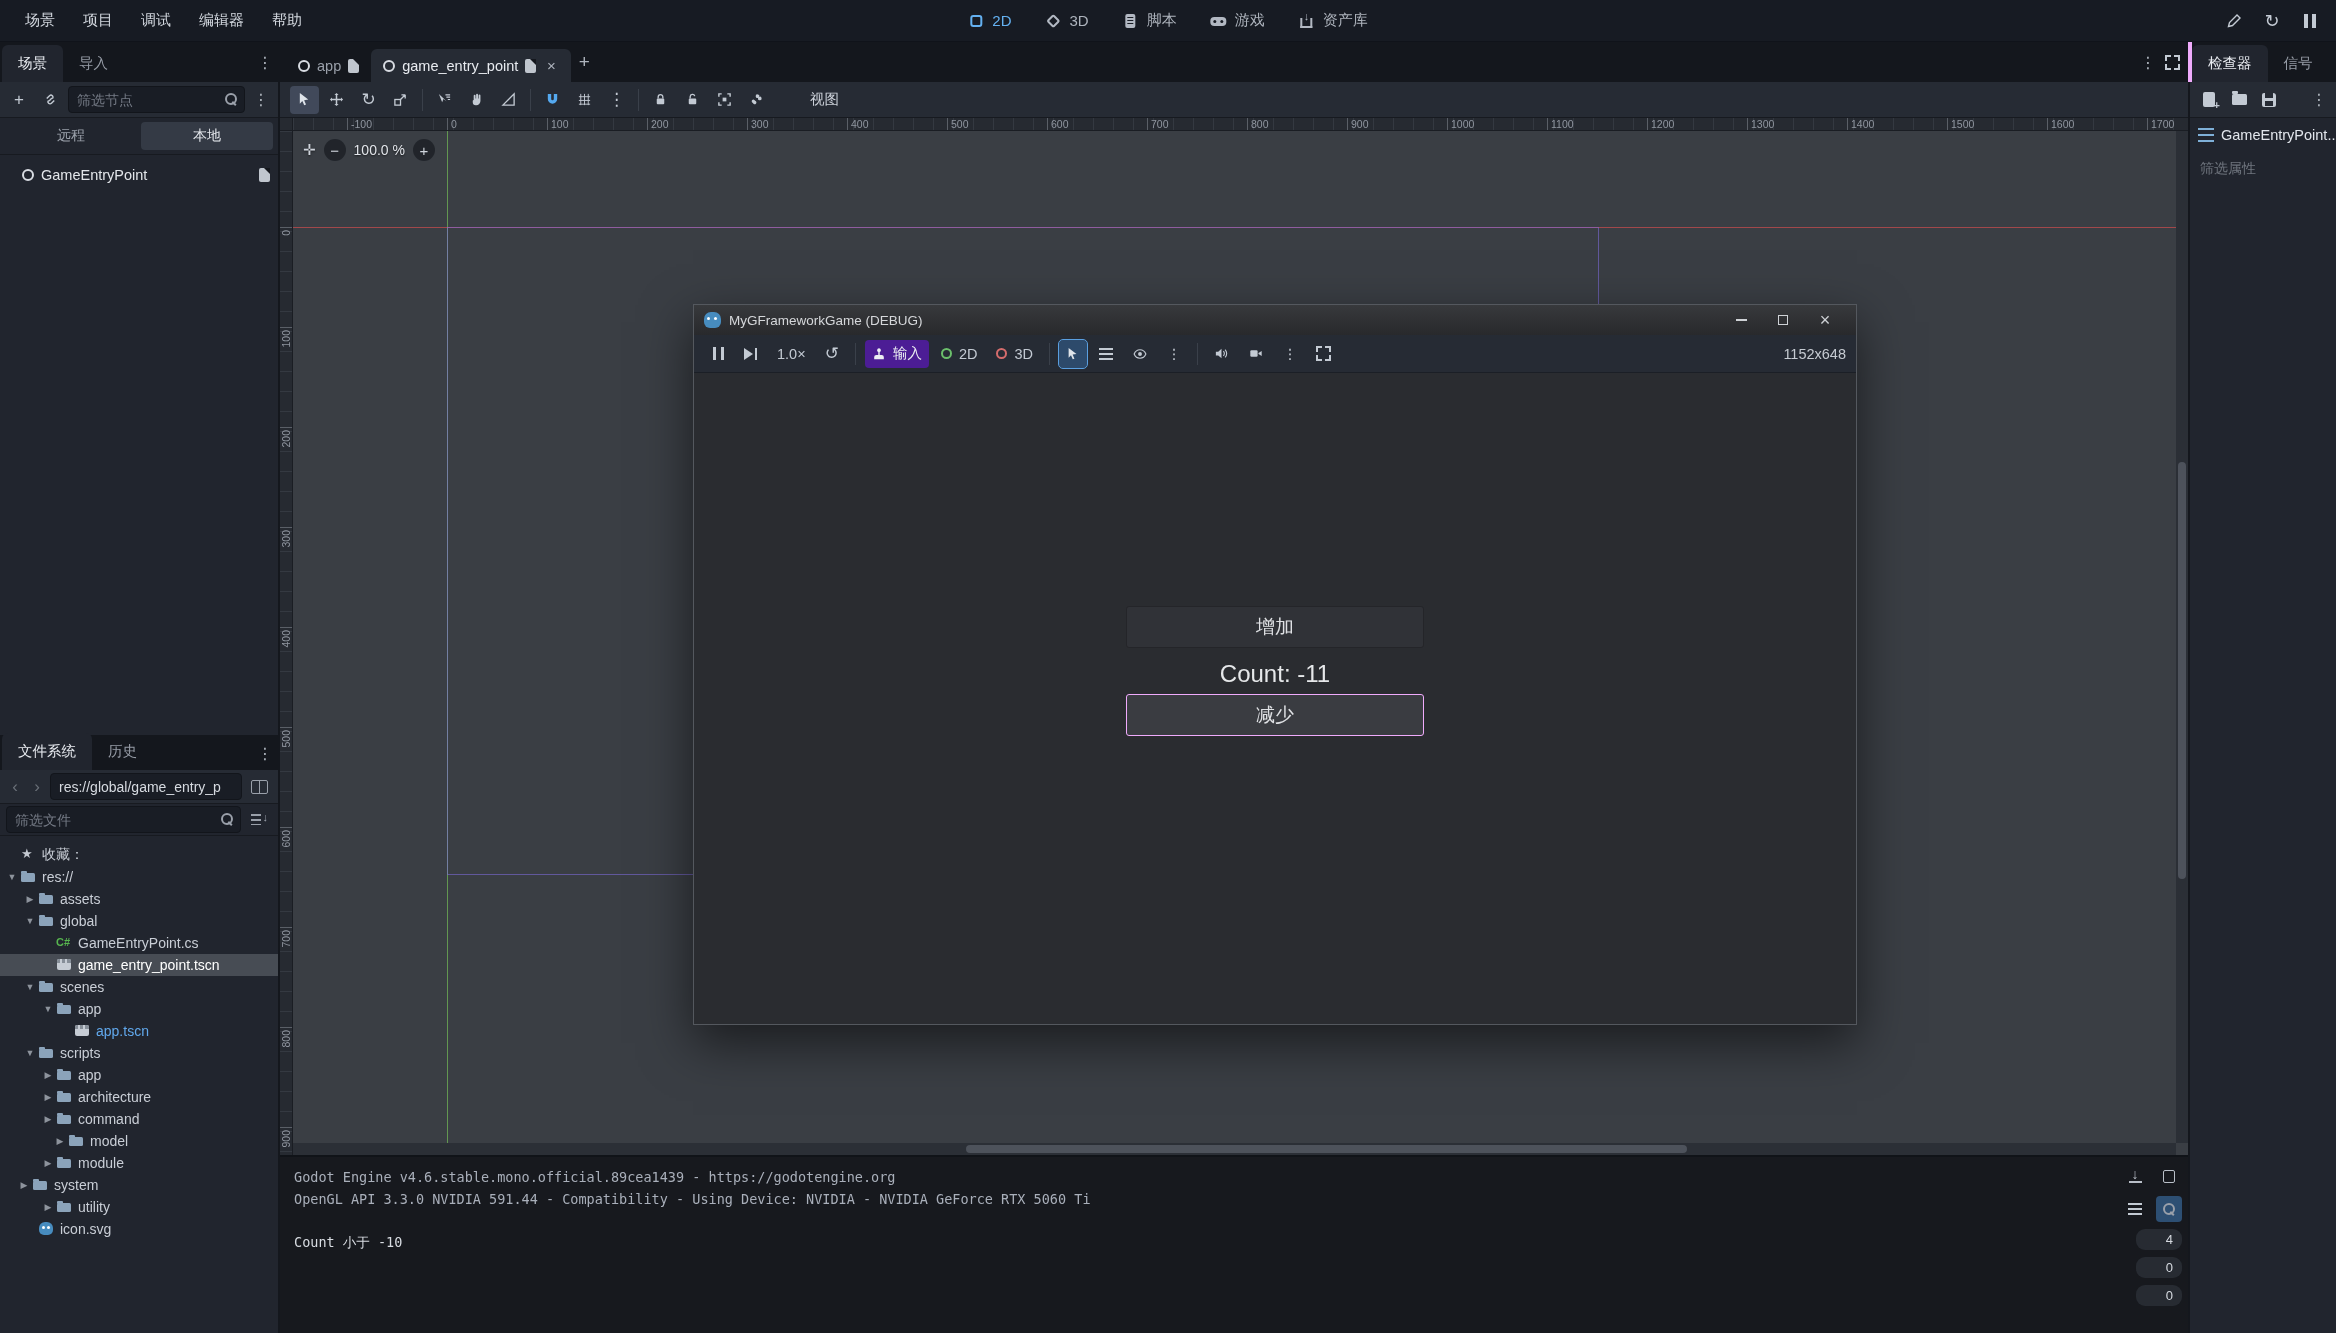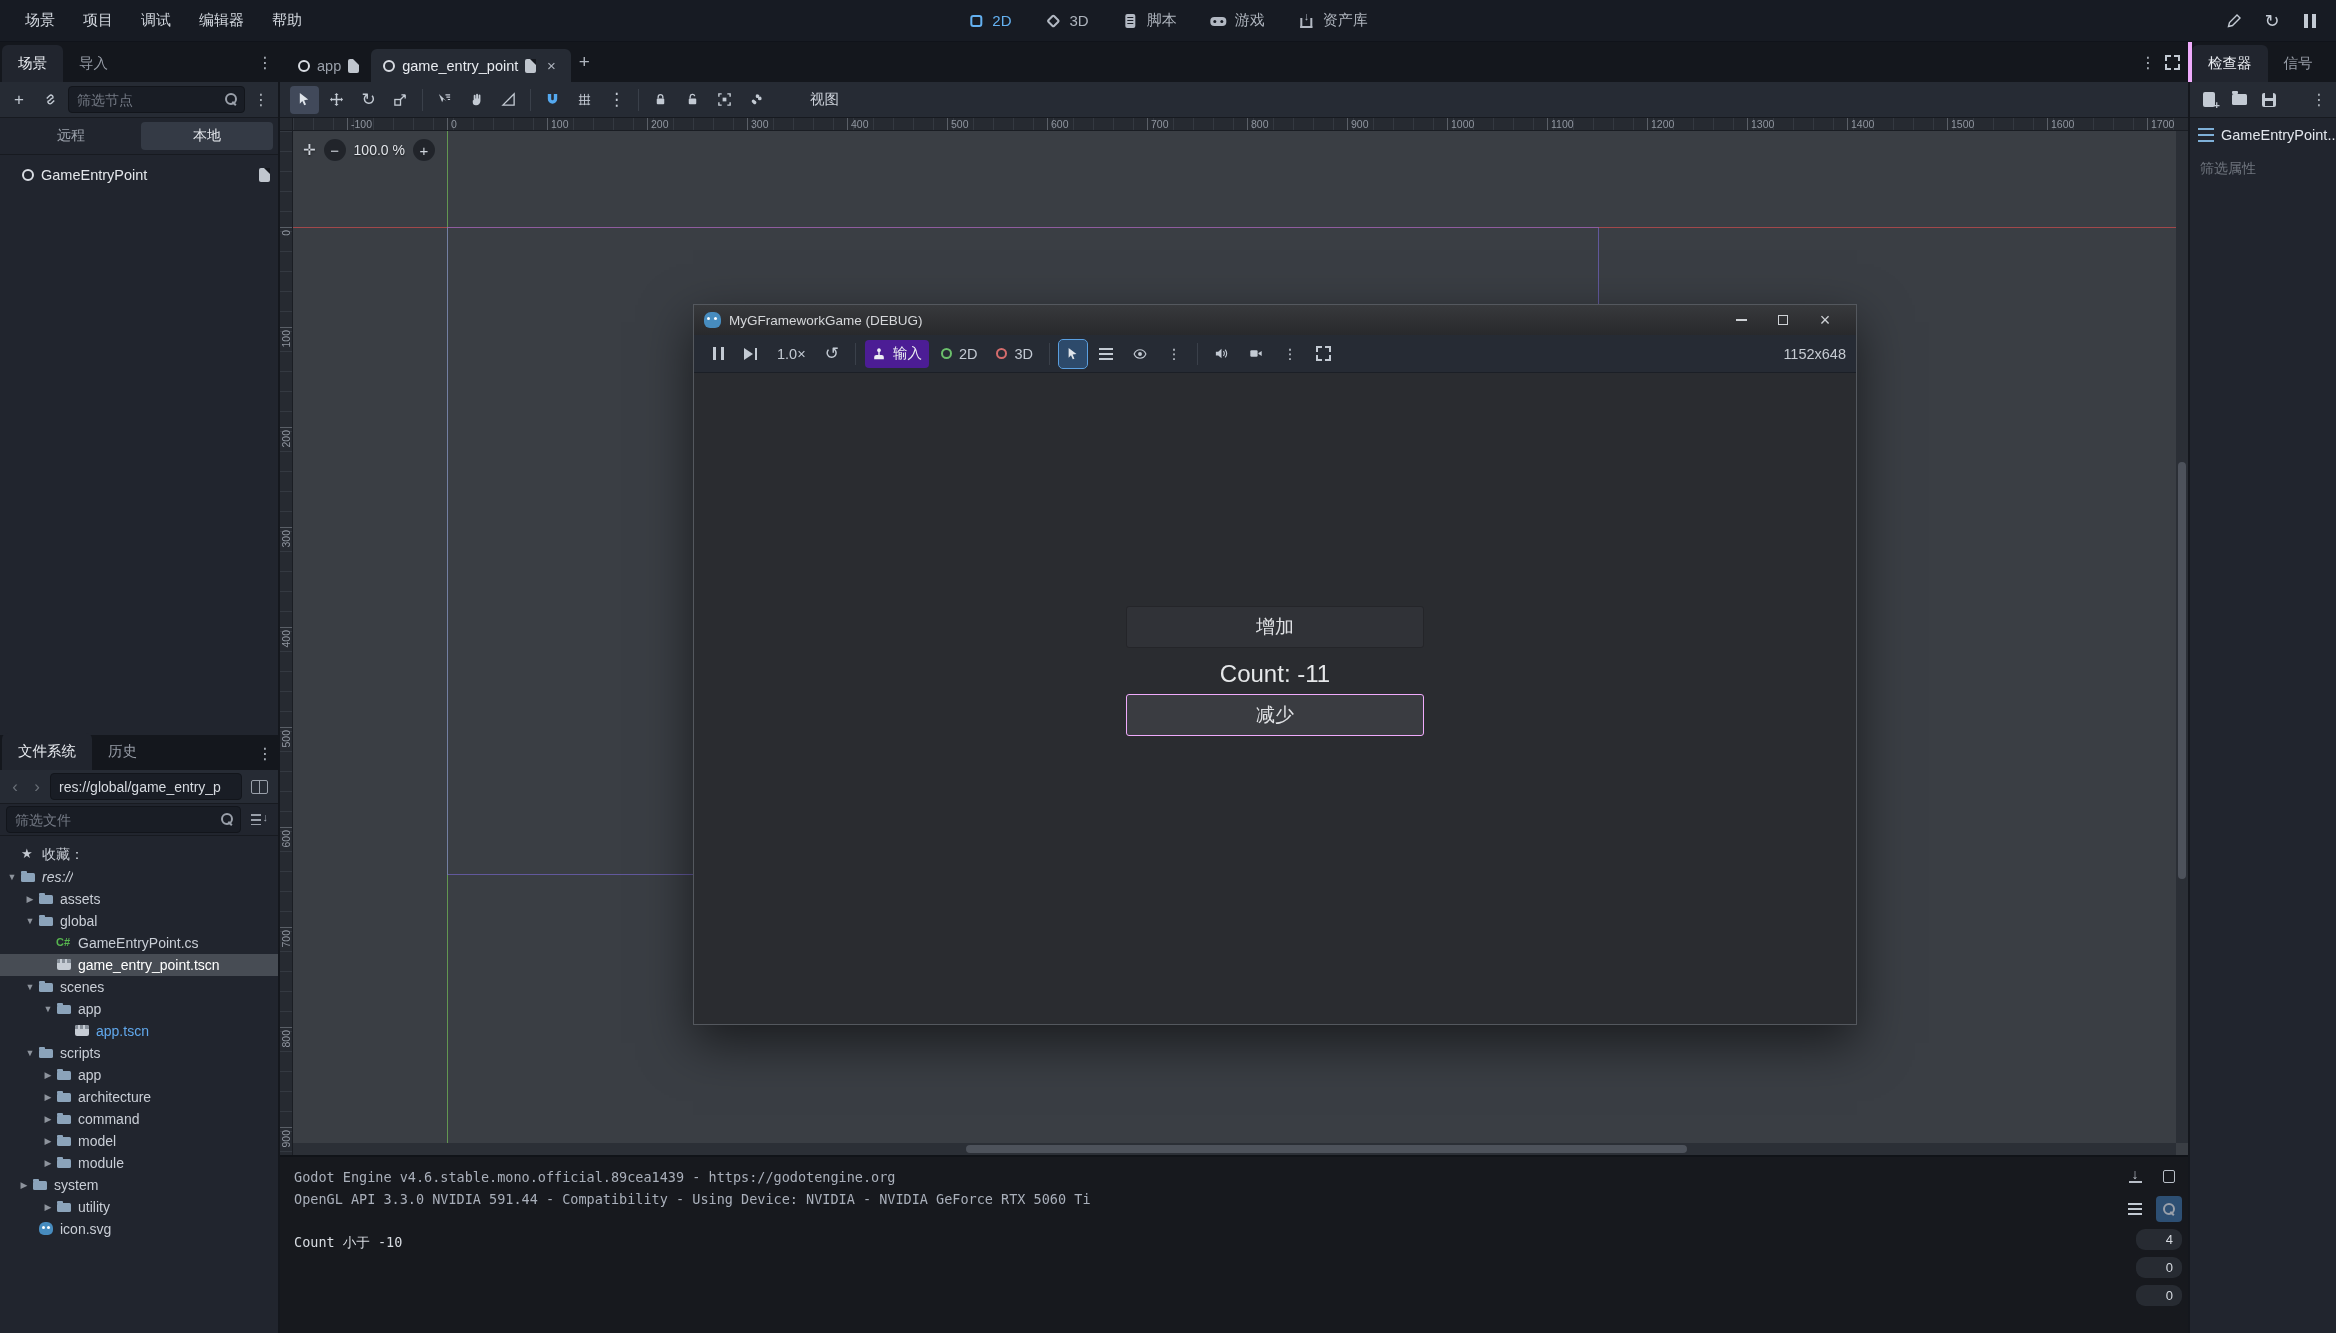--- a/index.html
+++ b/index.html
@@ -606,21 +606,21 @@
       </span>
   </div>
   <div class="fs-tree">
 
       <div class="tree-row" style="padding-left: 4px;">
         <span class="arrow"></span>
         <span class="ficon icon-star"></span>
         <span class="flabel">收藏：</span>
       </div>
 
-      <div class="tree-row" style="padding-left: 4px; font-style: italic;">
+      <div class="tree-row" style="padding-left: 4px;">
         <span class="arrow arrow-down"></span>
         <span class="ficon icon-folder"></span>
         <span class="flabel">res://</span>
       </div>
 
       <div class="tree-row" style="padding-left: 22px;">
         <span class="arrow arrow-right"></span>
         <span class="ficon icon-folder"></span>
         <span class="flabel">assets</span>
       </div>
@@ -678,21 +678,21 @@
         <span class="ficon icon-folder"></span>
         <span class="flabel">architecture</span>
       </div>
 
       <div class="tree-row" style="padding-left: 40px;">
         <span class="arrow arrow-right"></span>
         <span class="ficon icon-folder"></span>
         <span class="flabel">command</span>
       </div>
 
-      <div class="tree-row" style="padding-left: 40px;">
+      <div class="tree-row" style="padding-left: 52px;">
         <span class="arrow arrow-right"></span>
         <span class="ficon icon-folder"></span>
         <span class="flabel">model</span>
       </div>
 
       <div class="tree-row" style="padding-left: 40px;">
         <span class="arrow arrow-right"></span>
         <span class="ficon icon-folder"></span>
         <span class="flabel">module</span>
       </div>

